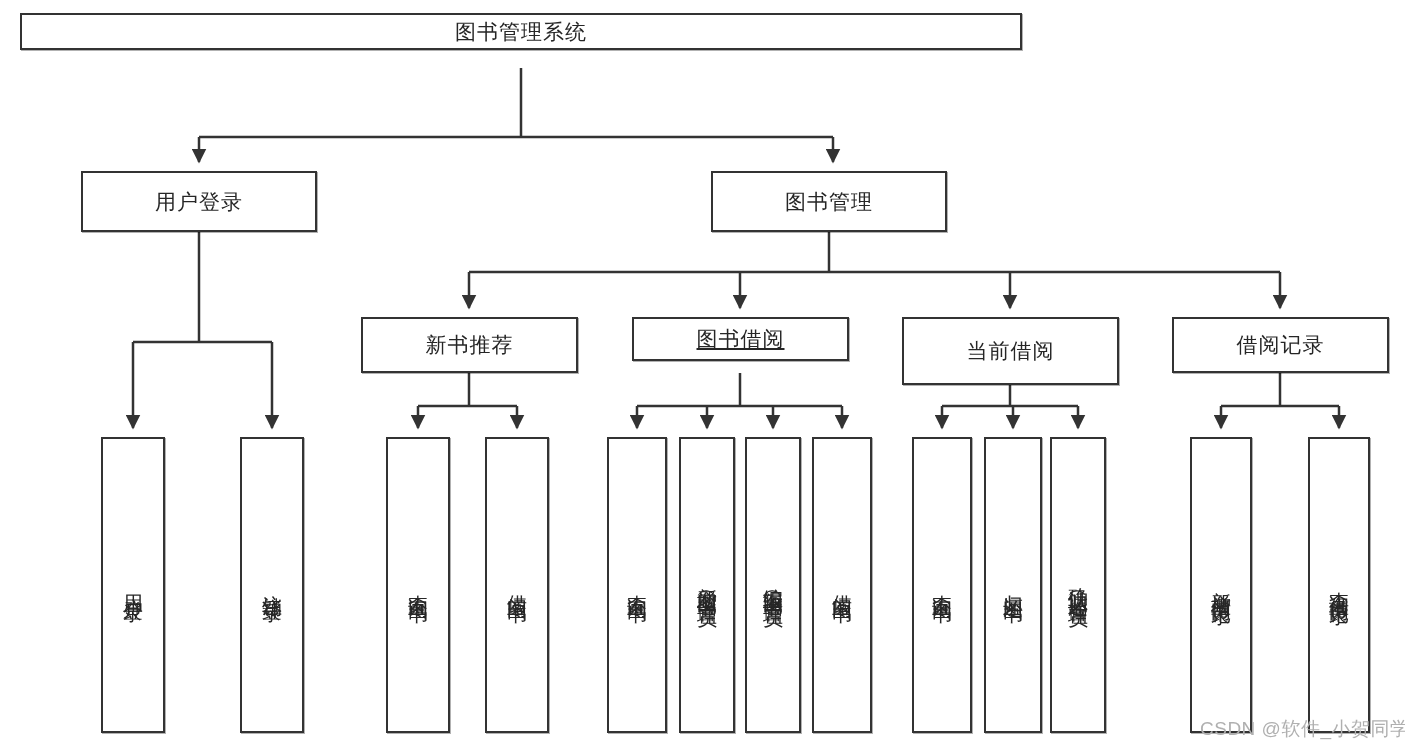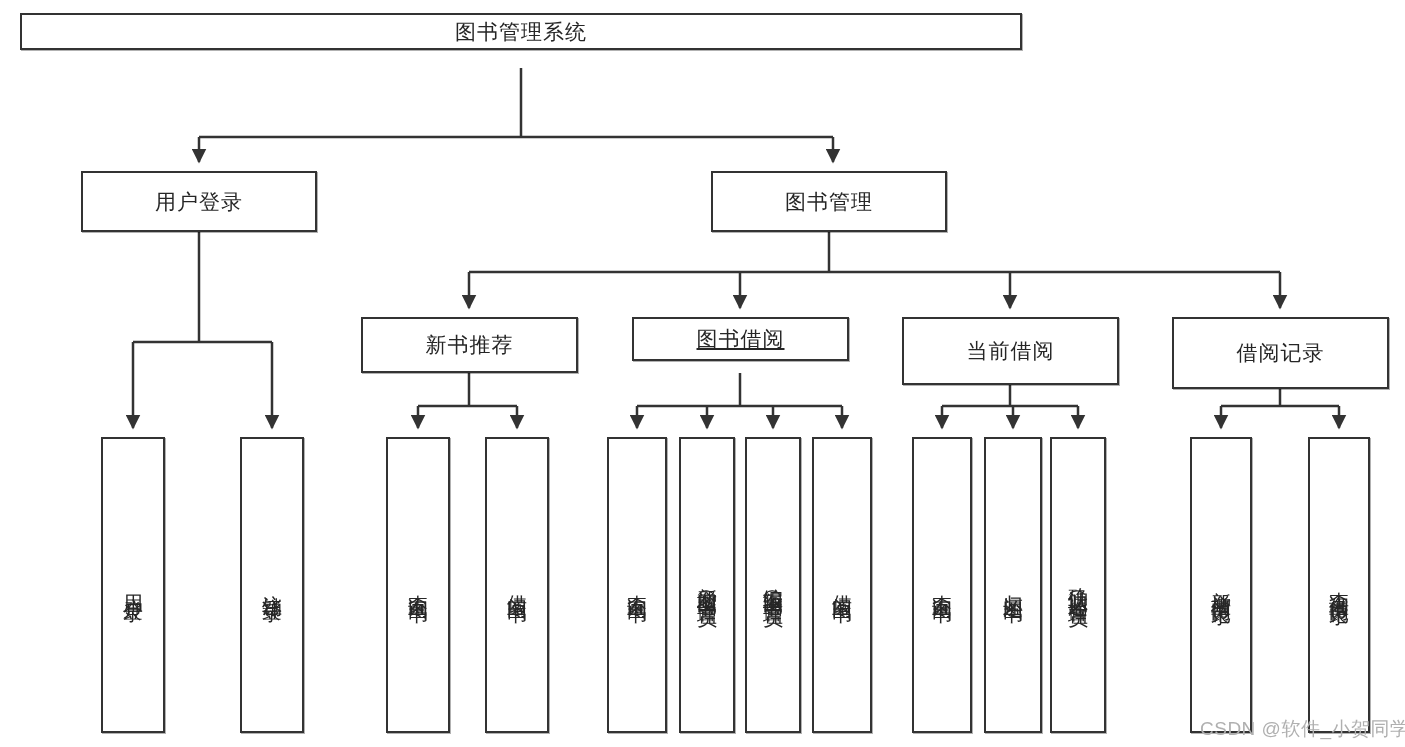--- a/index.html
+++ b/index.html
@@ -133,21 +133,21 @@
 
   <div class="node h" style="left:361px; top:317px; width:217px; height:56px;">
     <span class="htext">新书推荐</span>
   </div>
   <div class="node h" style="left:632px; top:317px; width:217px; height:44px;text-decoration:underline;">
     <span class="htext">图书借阅</span>
   </div>
   <div class="node h" style="left:902px; top:317px; width:217px; height:68px;text-align:right;">
     <span class="htext">当前借阅</span>
   </div>
-  <div class="node h" style="left:1172px; top:317px; width:217px; height:72px;">
+  <div class="node h" style="left:1172px; top:317px; width:217px; height:56px;">
     <span class="htext">借阅记录</span>
   </div>
 
   <div class="node v" style="left:101px; top:437px; width:64px; height:296px;">
     <span class="vtext">用户登录</span>
   </div>
   <div class="node v" style="left:240px; top:437px; width:64px; height:296px;">
     <span class="vtext">注销登录</span>
   </div>
 

